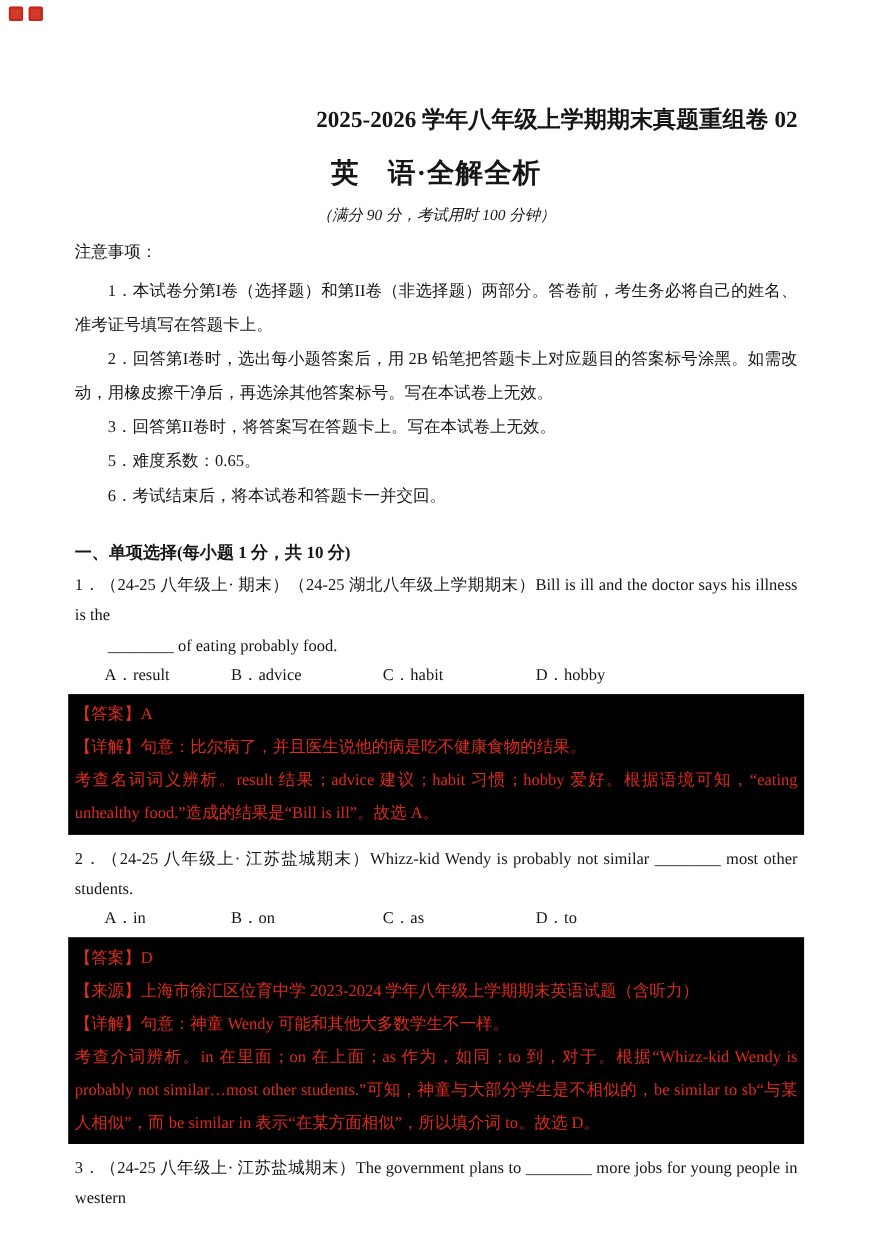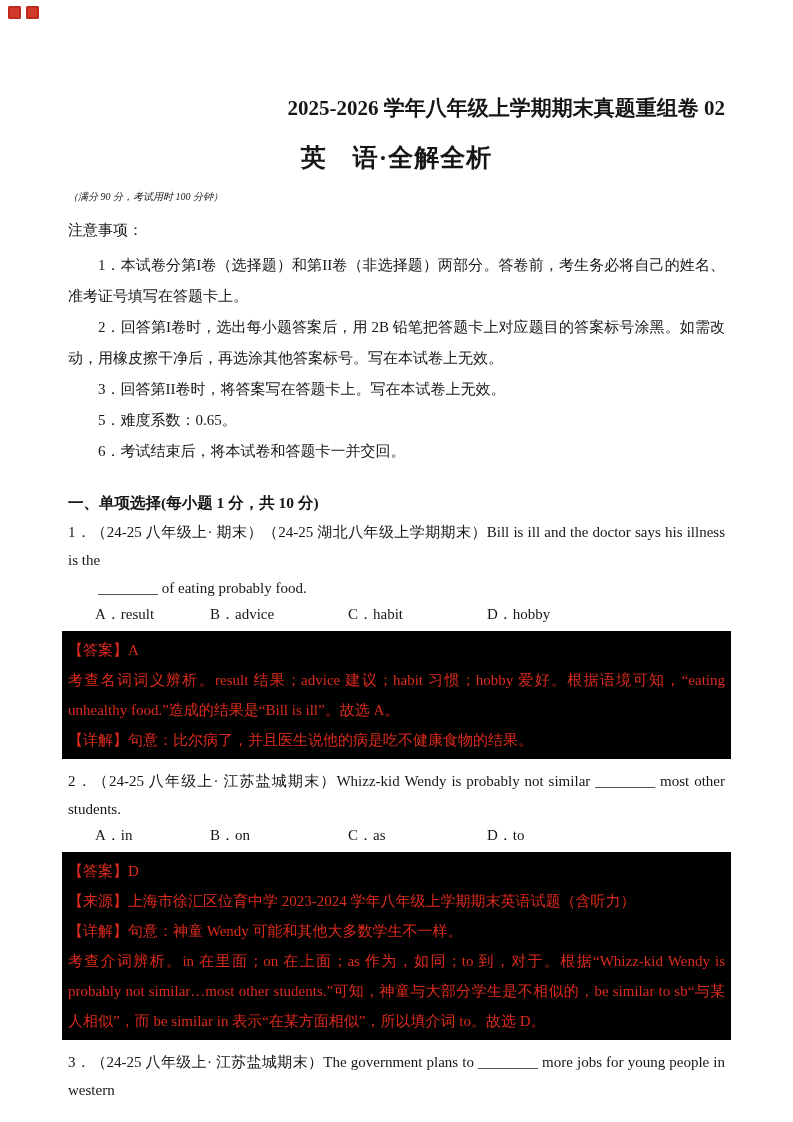--- a/index.html
+++ b/index.html
@@ -7,21 +7,21 @@
     width:793px;height:1122px;background:#ffffff;position:relative;overflow:hidden;
     font-family:"Liberation Serif","DejaVu Serif",serif;color:#161616;
     -webkit-font-smoothing:antialiased;
   }
   .corner{position:absolute;top:6px;left:8px;display:flex;gap:5px;}
   .stamp{width:13px;height:13px;background:#d23a2a;border-radius:2px;display:inline-block;
          box-shadow:inset 0 0 0 2px #c02a1d;}
   .doc{padding:0 68px;}
   .title1{margin:94px 0 0 0;text-align:right;font-size:21px;line-height:28px;font-weight:700;}
   .title2{margin:20px 0 0 0;text-align:center;font-size:25px;line-height:32px;font-weight:700;letter-spacing:1px;}
-  .info{margin:14px 0 0 0;font-size:10px;line-height:18px;font-style:italic;}
+  .info{margin:14px 0 0 0;text-align:center;font-size:14px;line-height:18px;font-style:italic;}
   .notice-h{margin:14px 0 0 0;font-size:15px;line-height:20px;}
   .notice{margin:10px 0 0 0;}
   .notice p{margin:0;font-size:15px;line-height:31px;text-indent:2em;text-align:justify;}
   .sec{margin:20px 0 0 0;font-size:15.5px;line-height:31px;font-weight:700;}
   .stem{margin:0;font-size:15px;line-height:28px;text-align:justify;}
   .stem.indent{padding-left:30px;}
   .opts{display:flex;padding-left:27px;font-size:15px;line-height:21px;margin:2px 0 0 0;align-items:center;}
   .opt0{width:115px;}
   .opt1{width:138px;}
   .opt2{width:139px;}
@@ -59,22 +59,22 @@
     <p class="stem">1．（24-25 八年级上· 期末）（24-25 湖北八年级上学期期末）Bill is ill and the doctor says his illness is the</p>
     <p class="stem indent">________ of eating probably food.</p>
     <div class="opts">
       <span class="opt0">A．result</span>
       <span class="opt1">B．advice</span>
       <span class="opt2">C．habit</span>
       <span class="opt3">D．hobby</span>
     </div>
     <div class="ablock">
       <p>【答案】A</p>
+      <p>【详解】句意：比尔病了，并且医生说他的病是吃不健康食物的结果。</p>
       <p>考查名词词义辨析。result 结果；advice 建议；habit 习惯；hobby 爱好。根据语境可知，“eating unhealthy food.”造成的结果是“Bill is ill”。故选 A。</p>
-      <p>【详解】句意：比尔病了，并且医生说他的病是吃不健康食物的结果。</p>
     </div>
   </div>
 
   <div class="gap-q">
     <p class="stem">2．（24-25 八年级上· 江苏盐城期末）Whizz-kid Wendy is probably not similar ________ most other students.</p>
     <div class="opts">
       <span class="opt0">A．in</span>
       <span class="opt1">B．on</span>
       <span class="opt2">C．as</span>
       <span class="opt3">D．to</span>

